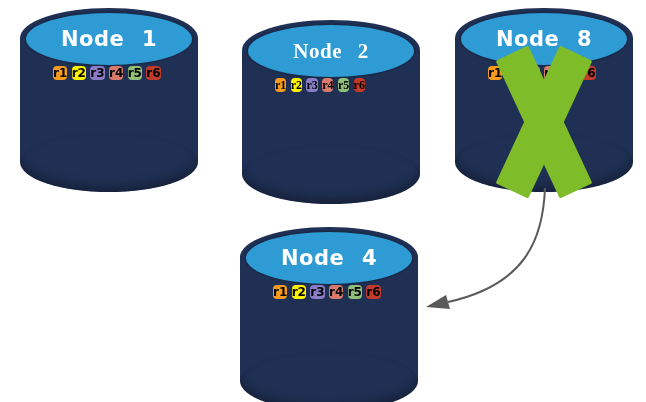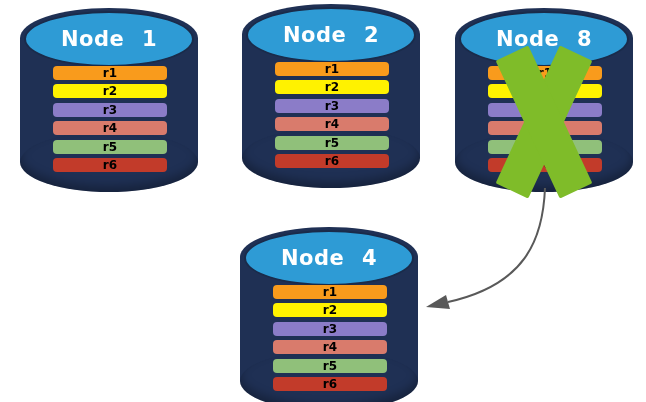--- a/index.html
+++ b/index.html
@@ -56,21 +56,21 @@
     font-size: 21px;
     font-weight: bold;
     word-spacing: 10px;
     letter-spacing: 0.5px;
   }
   .rows {
     position: absolute;
     left: 33px; top: 58px;
     width: 114px;
     display: flex;
-    flex-direction: column;
+    flex-direction: row;
     gap: 4.4px;
   }
   .row {
     height: 14px;
     border-radius: 4px;
     color: var(--row-text);
     font-size: 12px;
     font-weight: bold;
     line-height: 14px;
     text-align: center;
@@ -117,21 +117,21 @@
     <div class="rows">
       <div class="row" style="background-color: rgb(249, 155, 28);">r1</div>
       <div class="row" style="background-color: rgb(255, 242, 0);">r2</div>
       <div class="row" style="background-color: rgb(139, 124, 200);">r3</div>
       <div class="row" style="background-color: rgb(217, 123, 108);">r4</div>
       <div class="row" style="background-color: rgb(144, 192, 122);">r5</div>
       <div class="row" style="background-color: rgb(194, 59, 42);">r6</div>
     </div>
   </div>
 
-  <div class="node" style="left:242px; top:4px;">
+  <div class="node" style="left:242px; top:20px;font-family:Liberation Serif, serif;">
     <div class="cyl-top-back"></div>
     <div class="cyl-body"></div>
     <div class="cyl-bottom"></div>
     <div class="cyl-top">
       <span class="node-title">Node 2</span>
     </div>
     <div class="rows">
       <div class="row" style="background-color: rgb(249, 155, 28);">r1</div>
       <div class="row" style="background-color: rgb(255, 242, 0);">r2</div>
       <div class="row" style="background-color: rgb(139, 124, 200);">r3</div>

